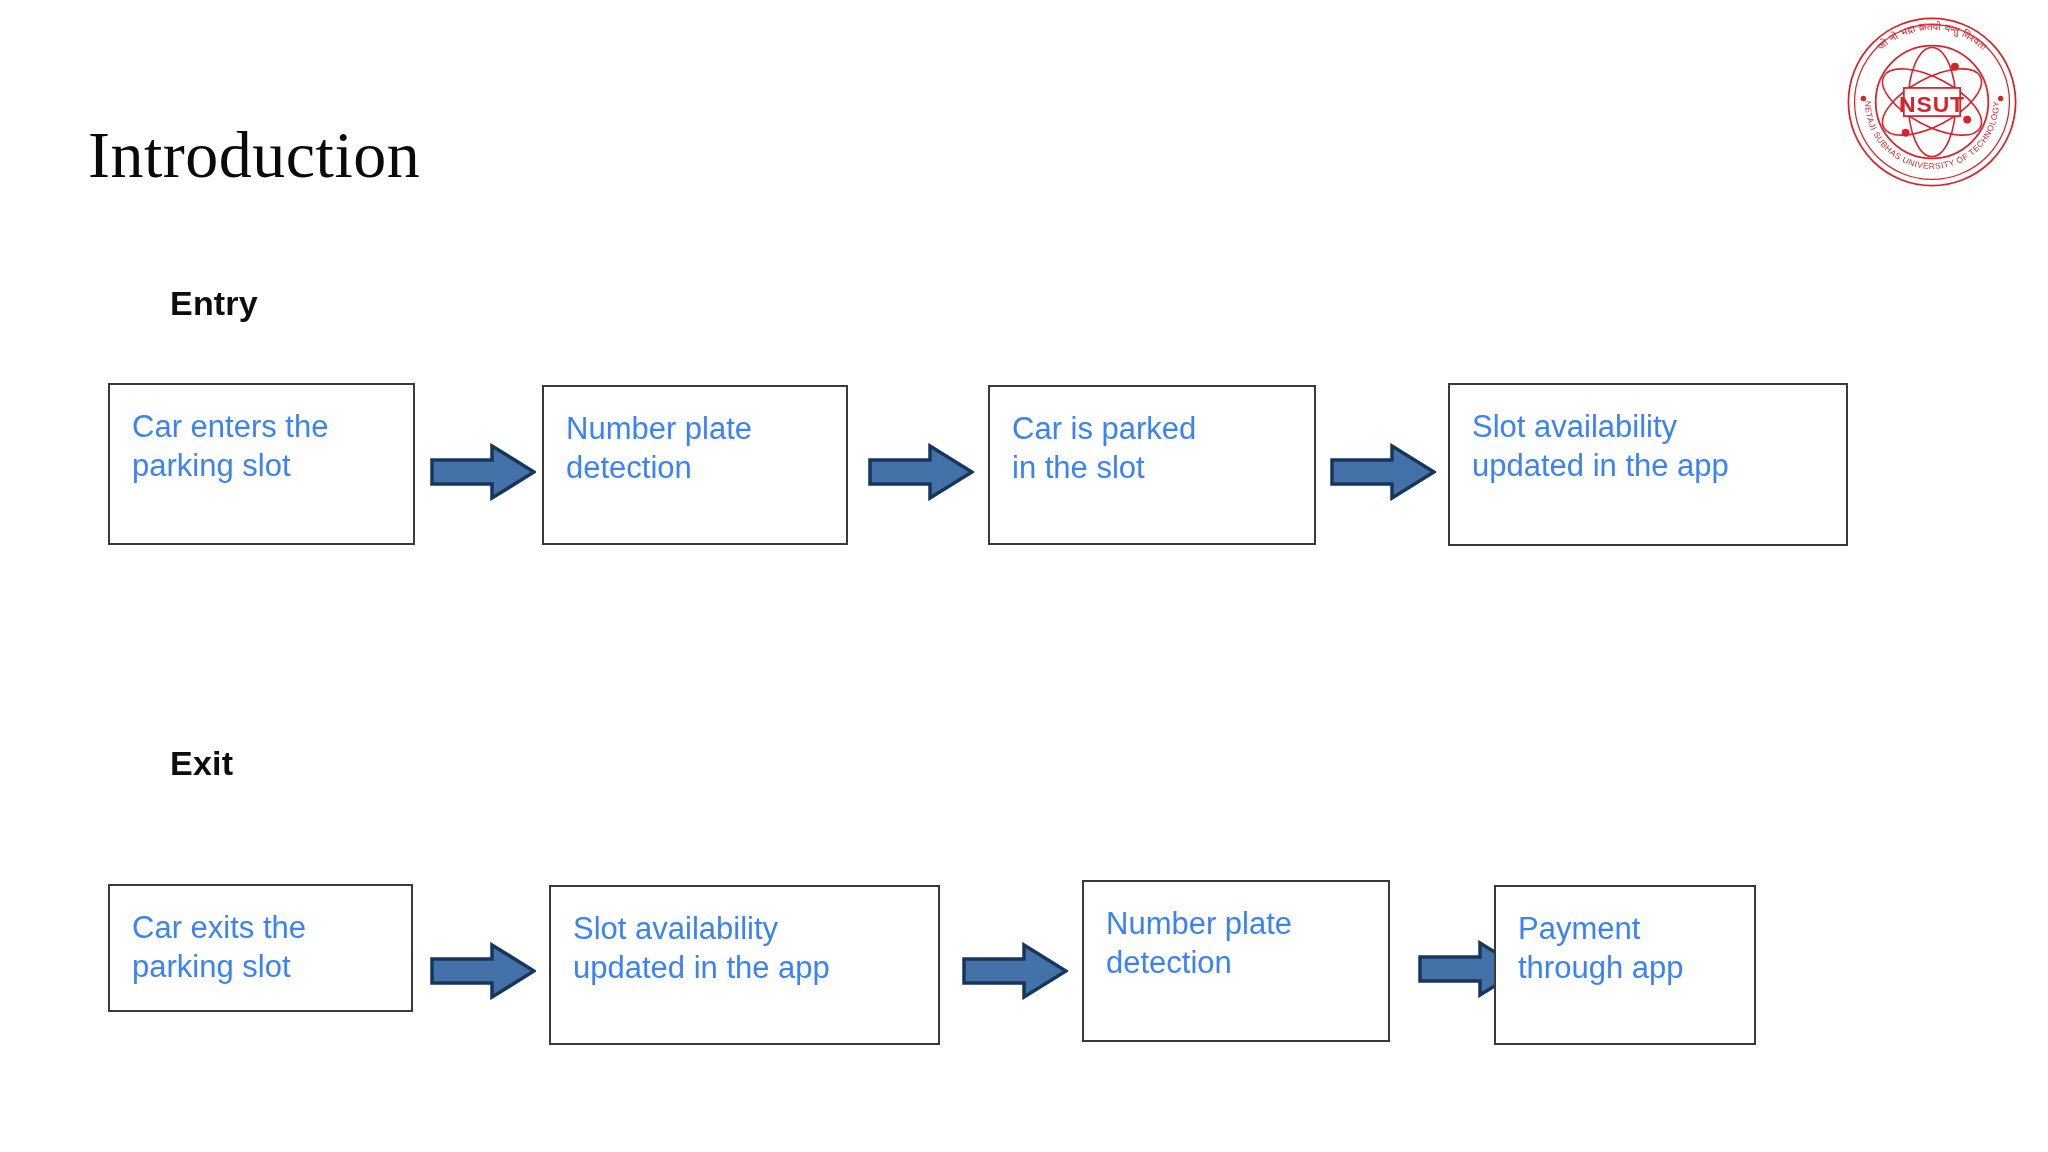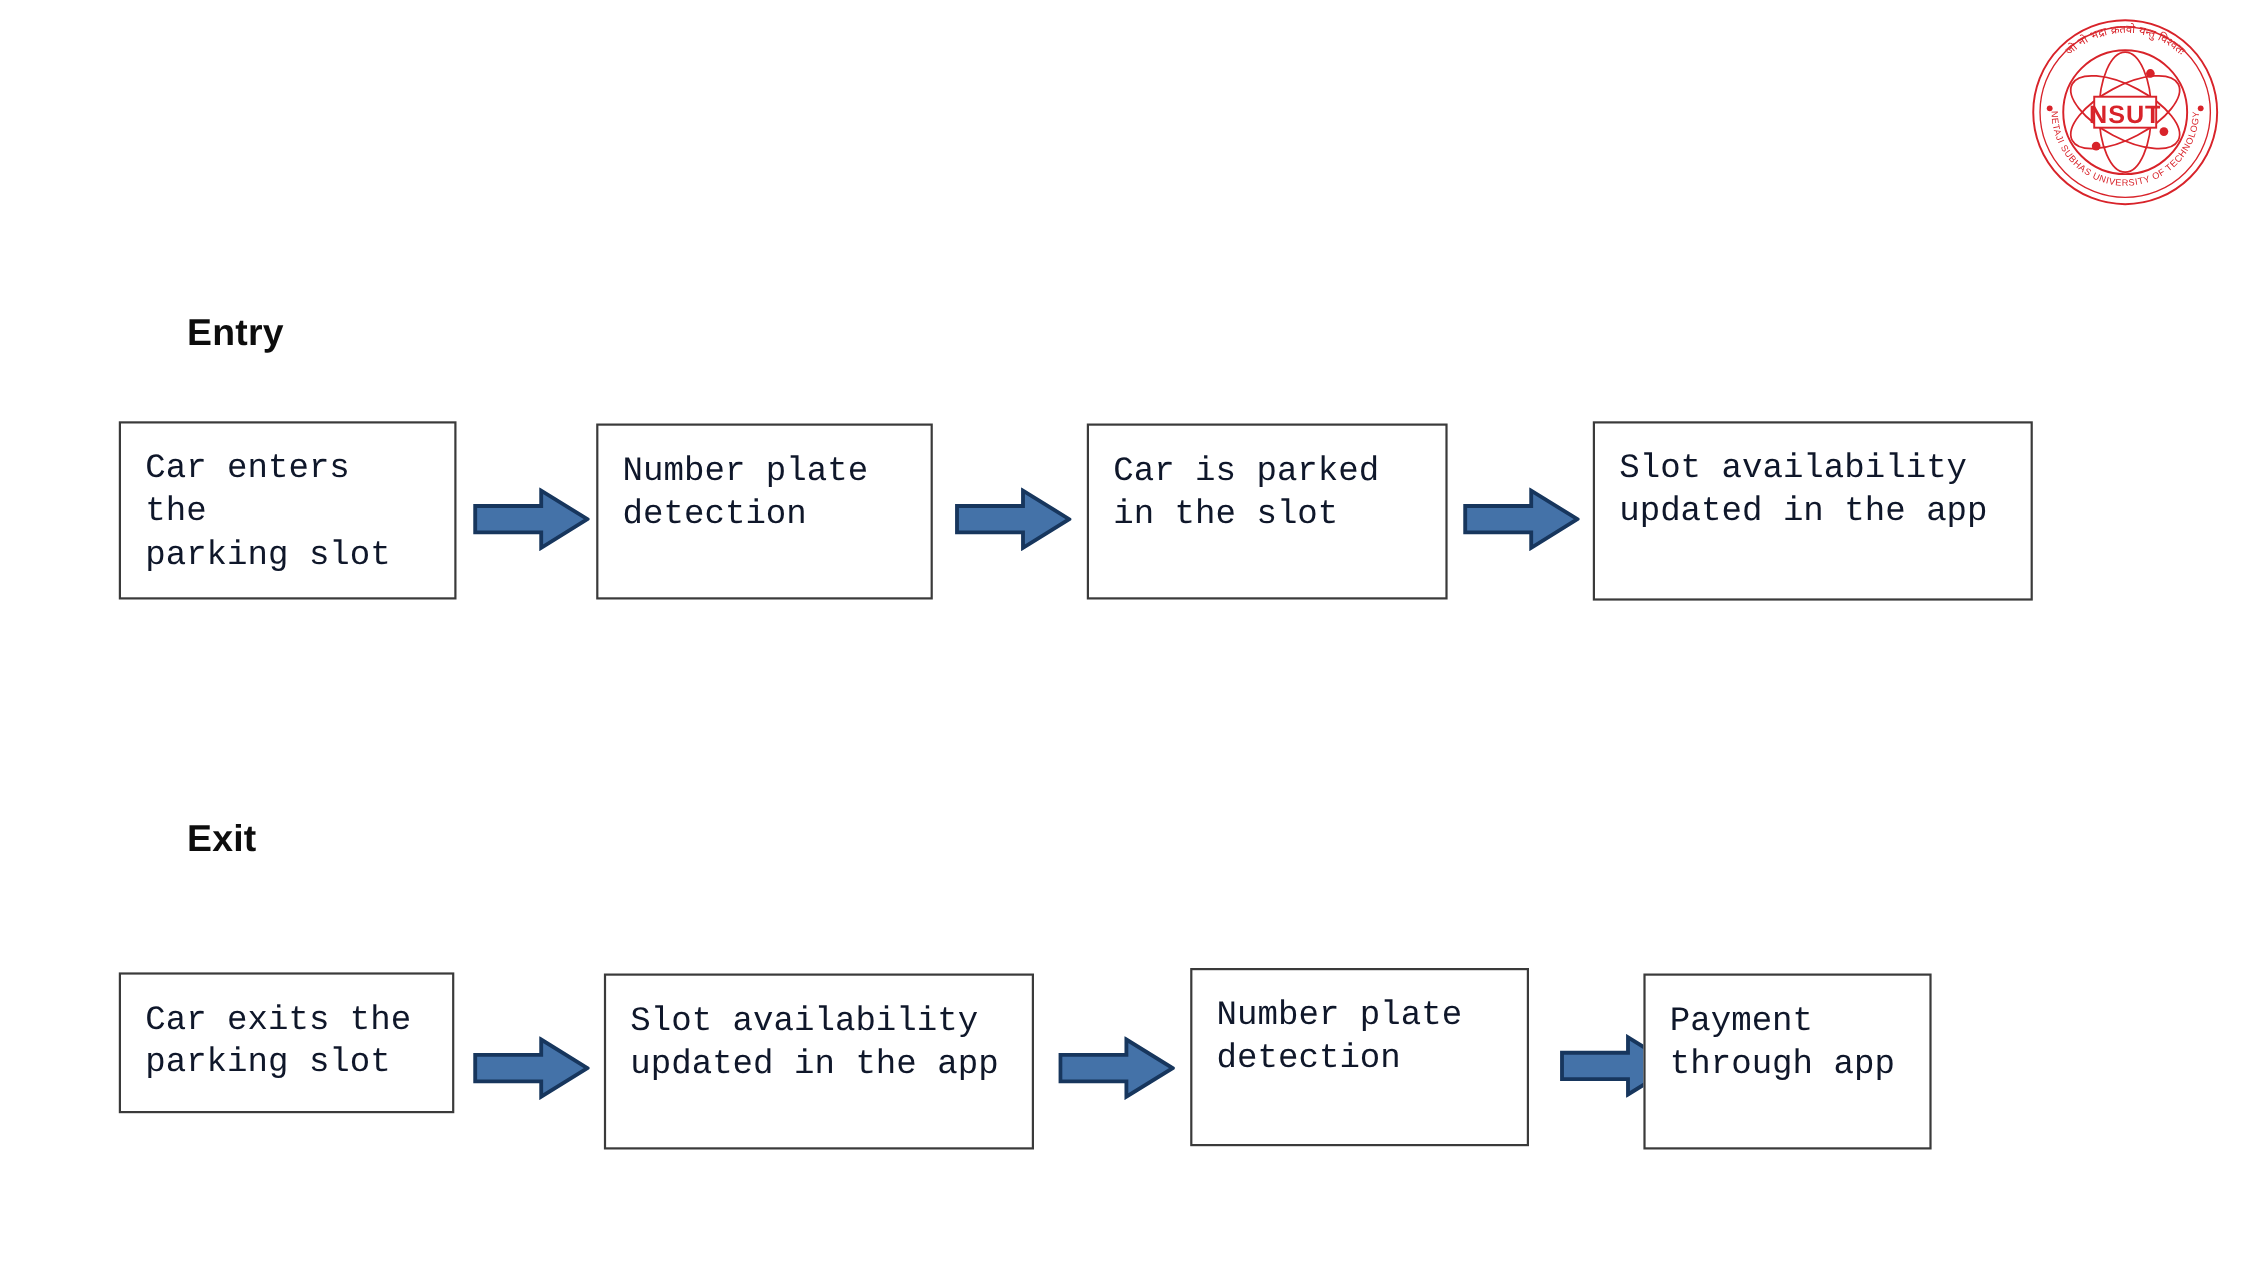--- a/index.html
+++ b/index.html
@@ -65,38 +65,39 @@
   .flow-row.exit  { left: 0; top: 880px; }
 
   .flow-box {
     position: absolute;
     box-sizing: border-box;
     border: 2px solid #3a3a3a;
     background: #ffffff;
     padding: 22px 22px 0 22px;
   }
   .flow-box .box-text {
-    font-family: Liberation Mono, monospace;
+    font-family: Liberation Sans, sans-serif;
     font-size: 31px;
     line-height: 1.27;
-    color: #0f172a;
+    color: #3b82f6;
     white-space: pre-line;
   }
 
   
   .flow-arrow {
     position: absolute;
   }
   .flow-arrow svg { display: block; }
 </style>
 </head>
 <body>
 
 <div class="slide">
 
+  <div class="slide-title">Introduction</div>
 
   <div class="logo-wrap">
     <svg viewBox="0 0 200 200" xmlns="http://www.w3.org/2000/svg">
       <g fill="none" stroke="#d8232a">
         <circle cx="100" cy="100" r="95" stroke-width="2"></circle>
         <circle cx="100" cy="100" r="88" stroke-width="1.4"></circle>
         <circle cx="100" cy="100" r="64" stroke-width="2"></circle>
         <ellipse cx="100" cy="100" rx="62" ry="27" stroke-width="1.8" transform="rotate(28 100 100)"></ellipse>
         <ellipse cx="100" cy="100" rx="62" ry="27" stroke-width="1.8" transform="rotate(90 100 100)"></ellipse>
         <ellipse cx="100" cy="100" rx="62" ry="27" stroke-width="1.8" transform="rotate(152 100 100)"></ellipse>

